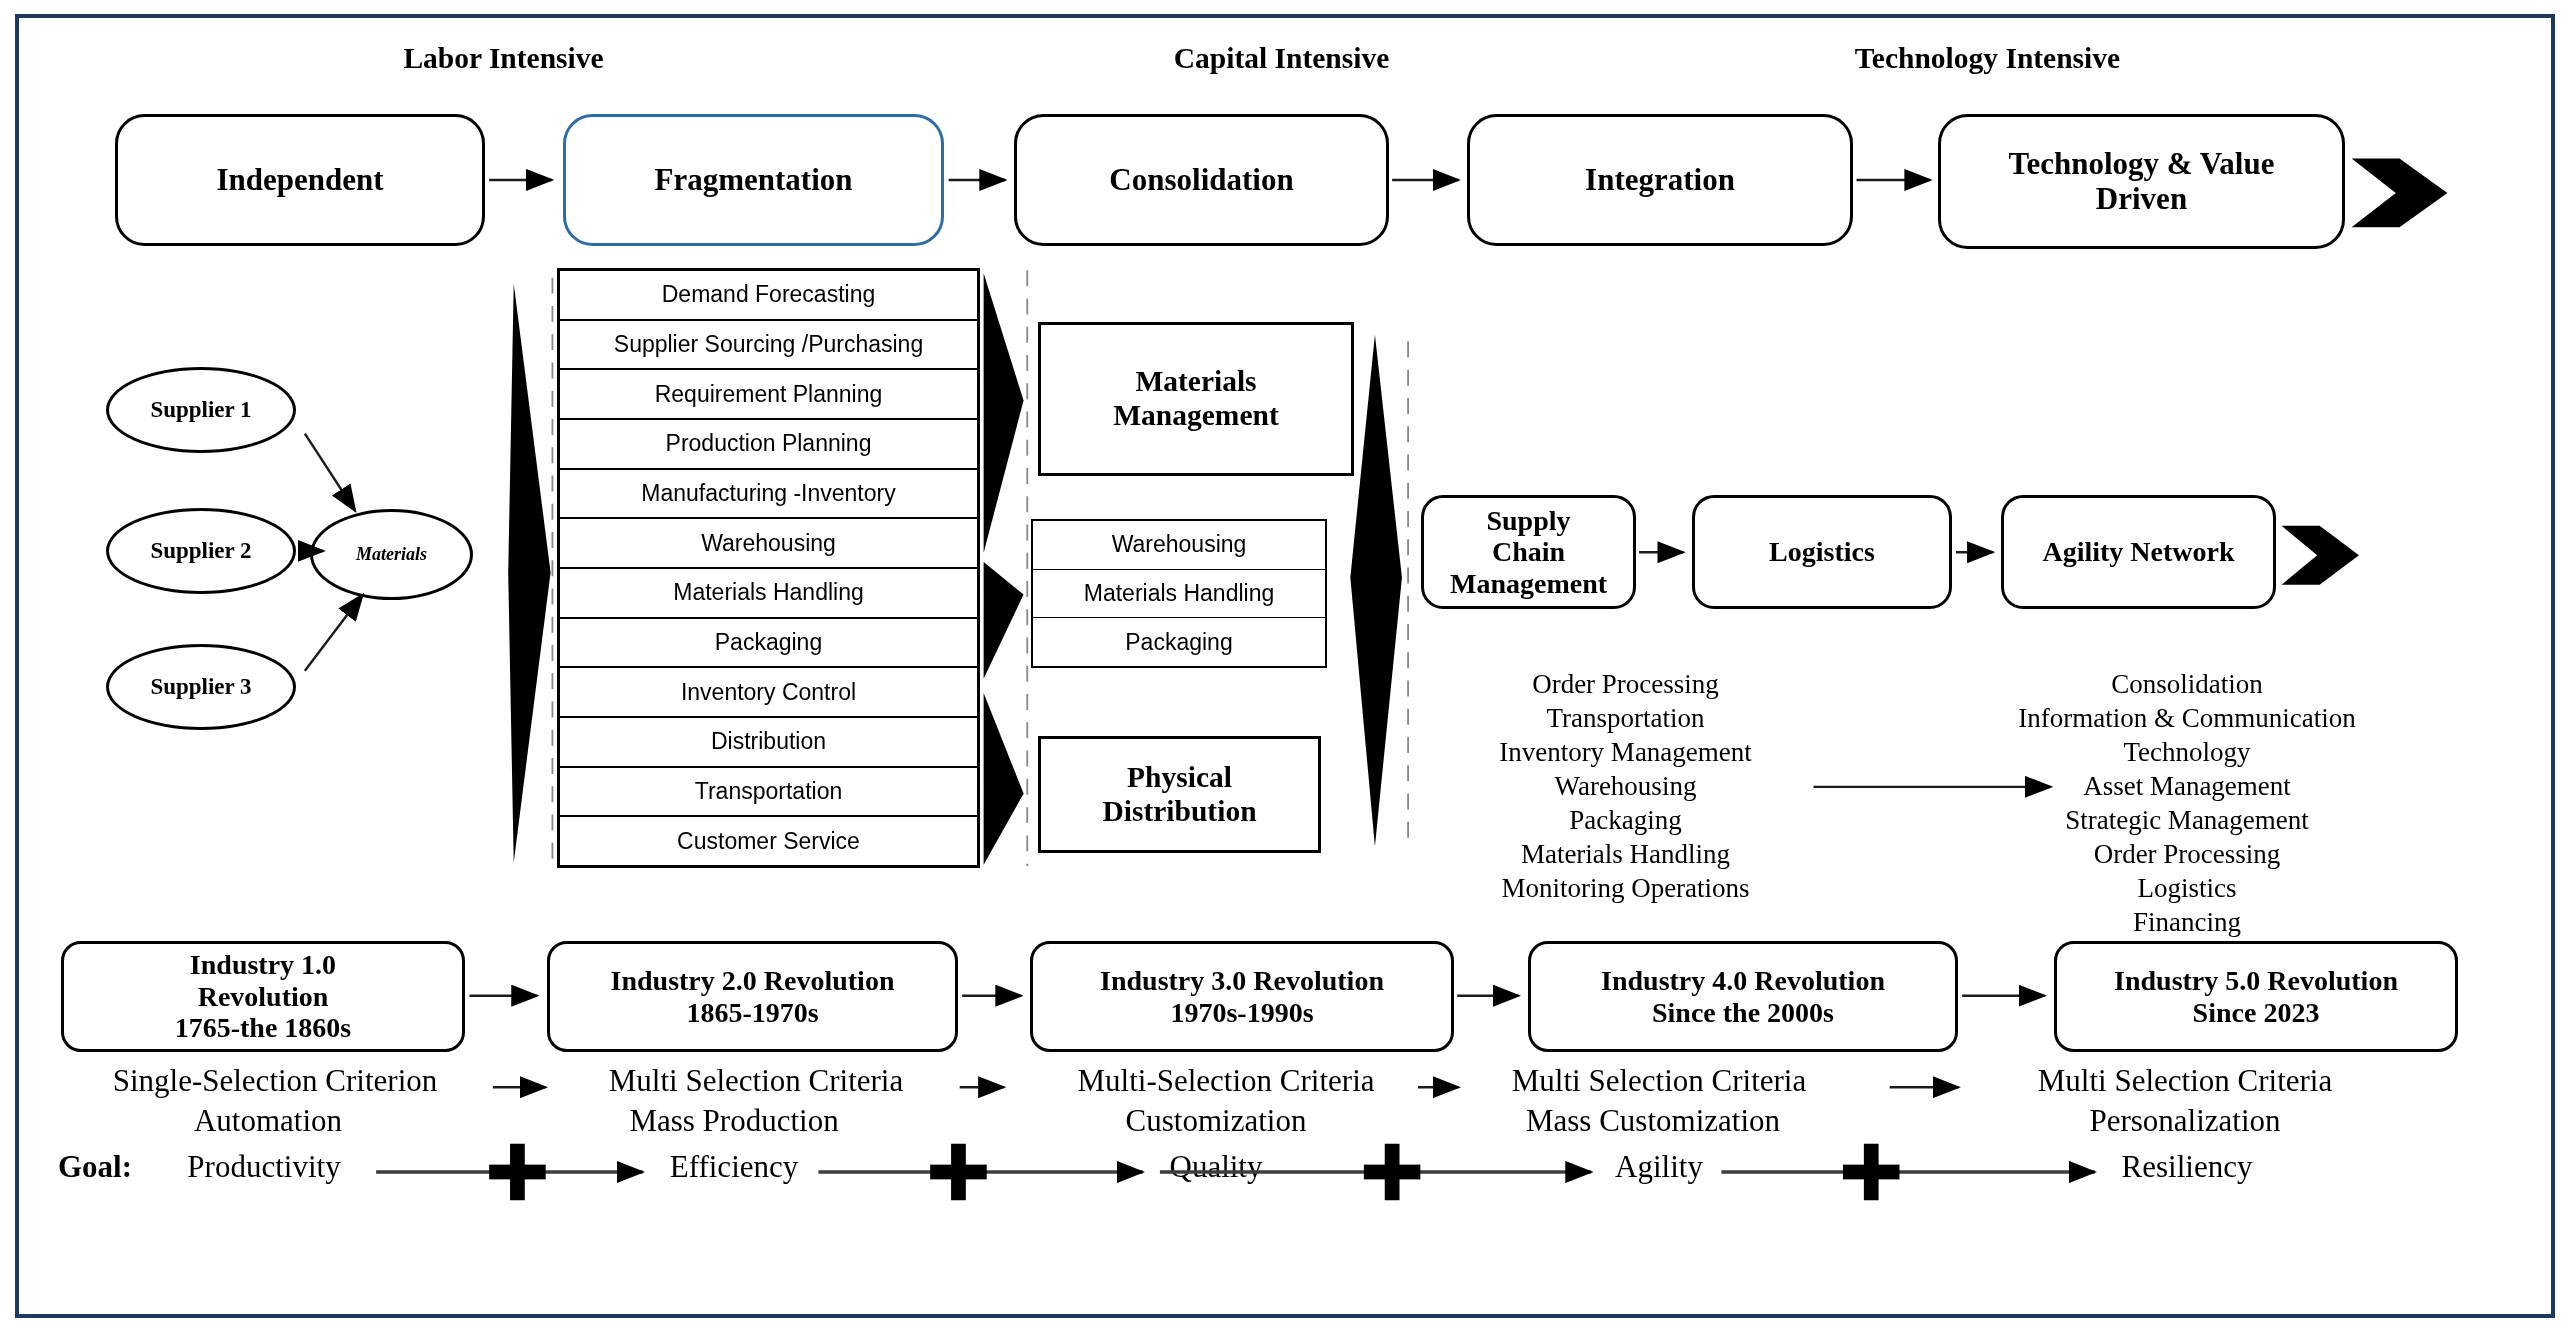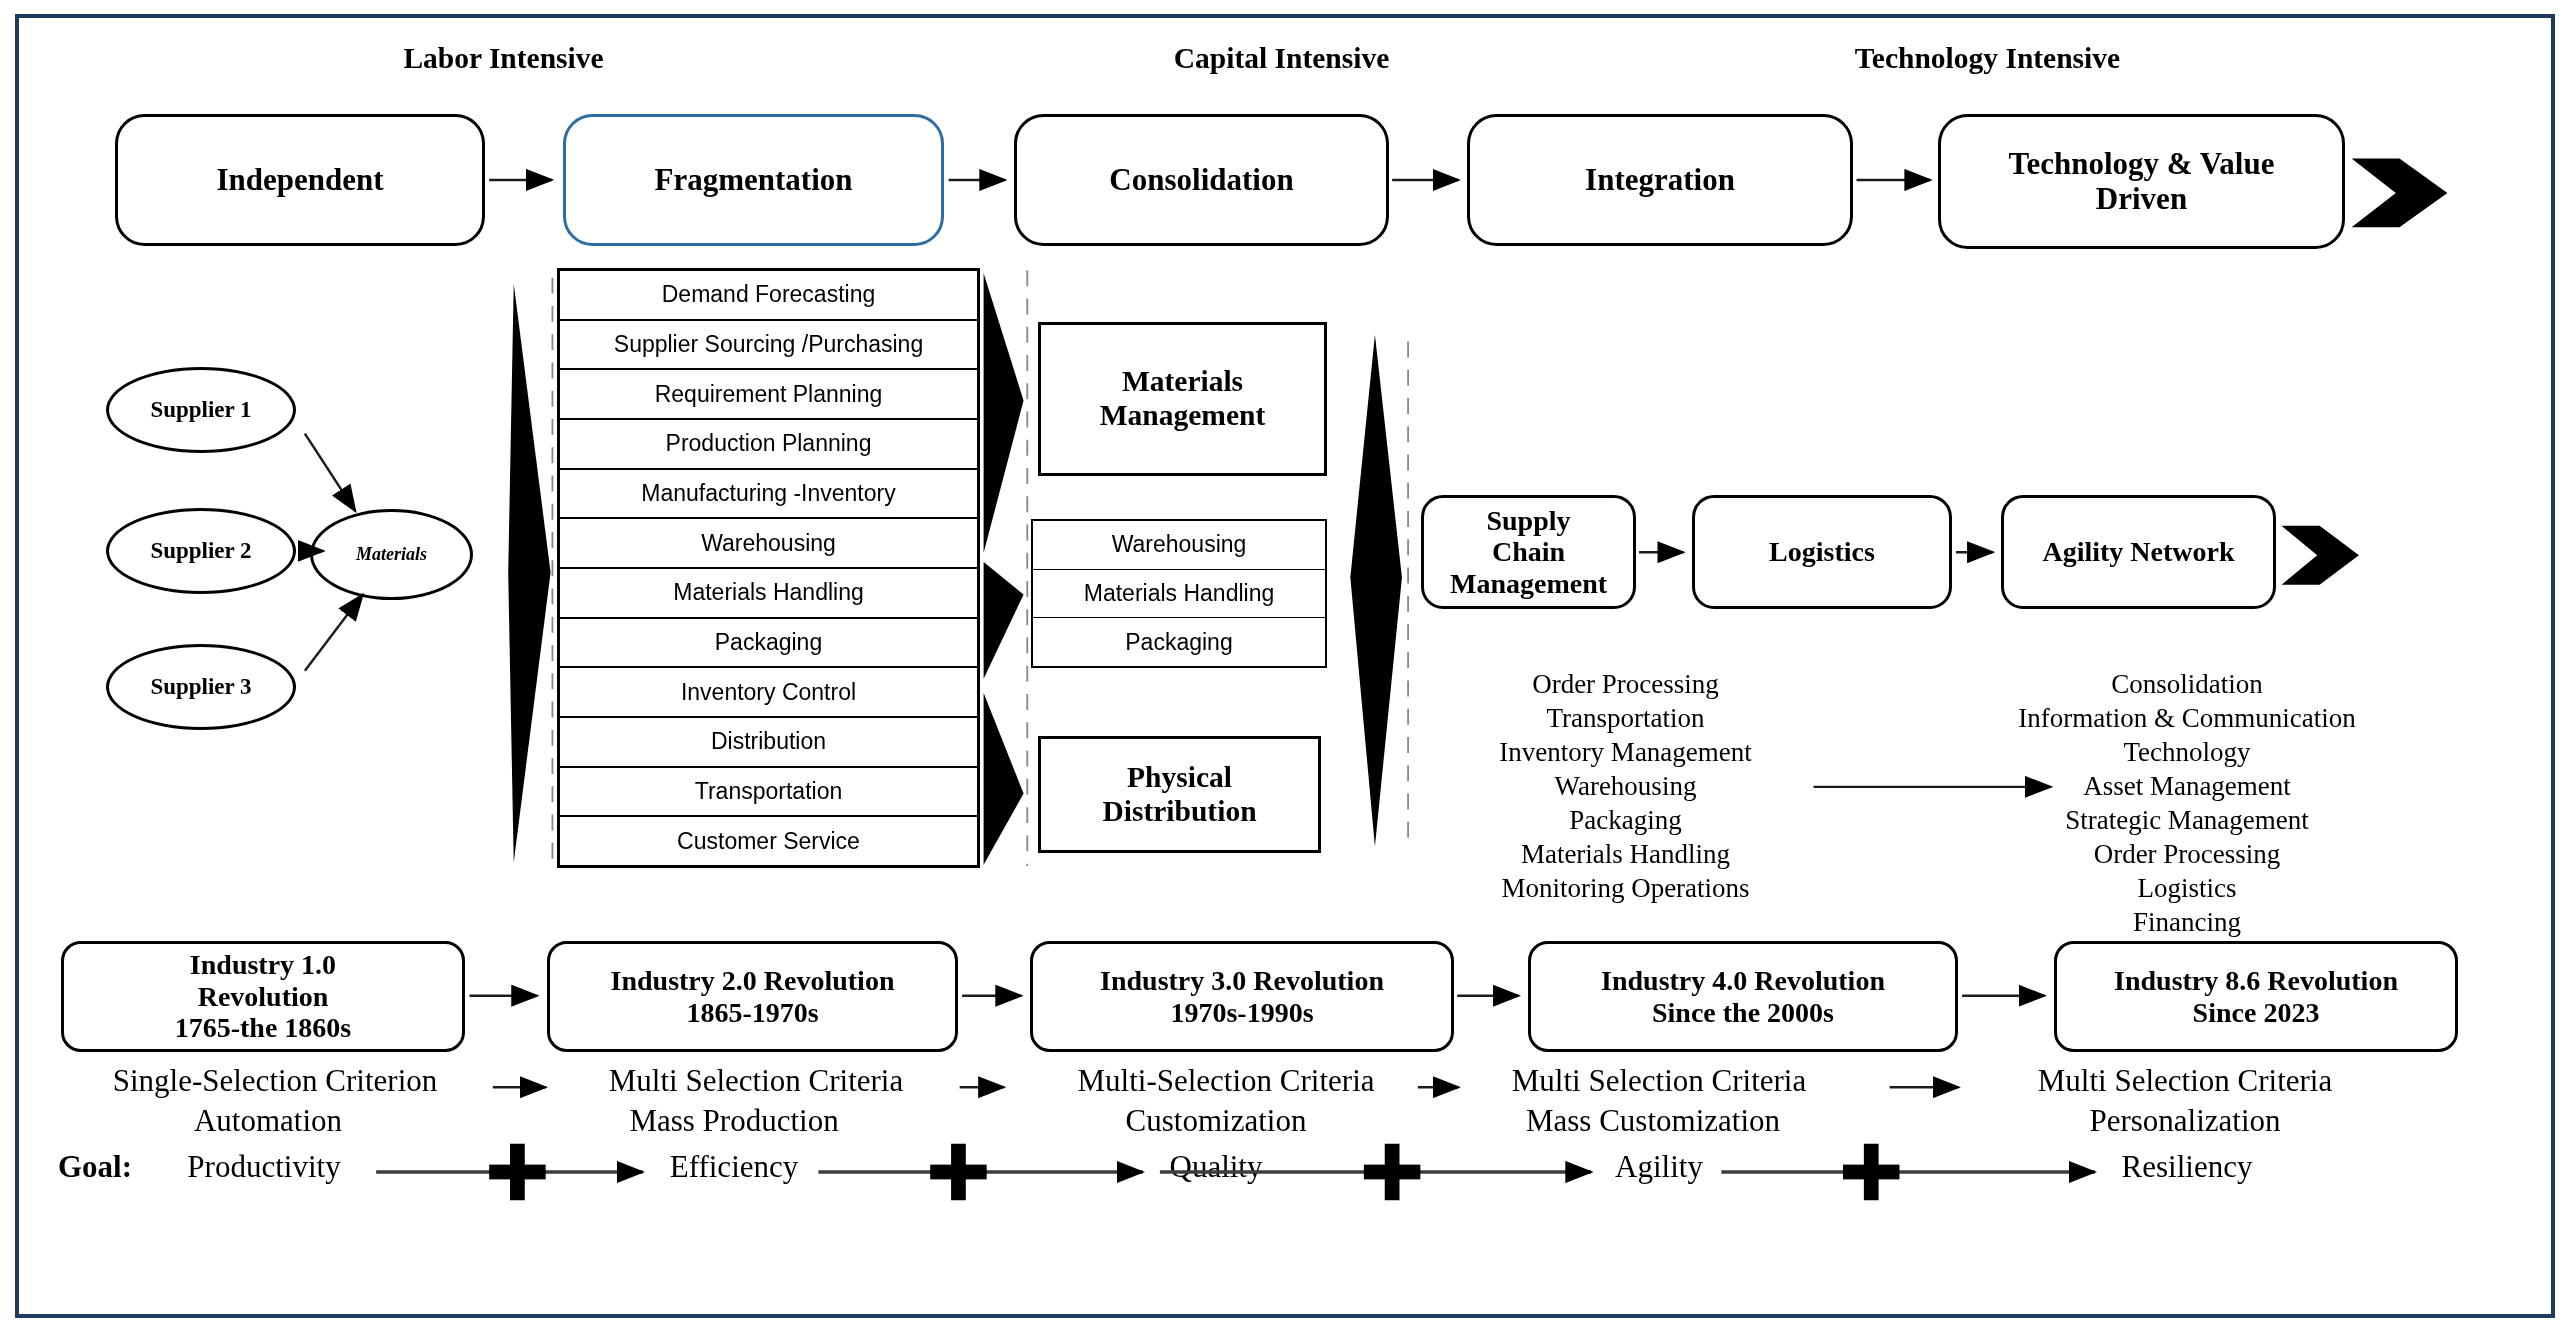--- a/index.html
+++ b/index.html
@@ -66,21 +66,21 @@
     <div class="trow">Manufacturing -Inventory</div>
     <div class="trow">Warehousing</div>
     <div class="trow">Materials Handling</div>
     <div class="trow">Packaging</div>
     <div class="trow">Inventory Control</div>
     <div class="trow">Distribution</div>
     <div class="trow">Transportation</div>
     <div class="trow">Customer Service</div>
   </div>
 
-  <div class="abs sqbox" style="left:1038px;top:322px;width:289px;height:154px;">Materials Management</div>
+  <div class="abs sqbox" style="left:1038px;top:322px;width:316px;height:154px;">Materials Management</div>
   <div class="abs tbl" style="left:1031px;top:519px;width:296px;height:149px;border-width:2.5px;">
     <div class="trow" style="border-bottom-width:1.8px;">Warehousing</div>
     <div class="trow" style="border-bottom-width:1.8px;">Materials Handling</div>
     <div class="trow">Packaging</div>
   </div>
   <div class="abs sqbox" style="left:1038px;top:736px;width:283px;height:117px;">Physical Distribution</div>
 
   <div class="abs rbox" style="left:1421px;top:495px;width:215px;height:114px;border-radius:22px;font-size:28px;">Supply Chain Management</div>
   <div class="abs rbox" style="left:1692px;top:495px;width:260px;height:114px;border-radius:22px;font-size:28px;">Logistics</div>
   <div class="abs rbox" style="left:2001px;top:495px;width:275px;height:114px;border-radius:22px;font-size:28px;">Agility Network</div>
@@ -117,21 +117,21 @@
   </div>
   <div class="abs rbox" style="left:1030px;top:941px;width:424px;height:111px;border-radius:19.7px;font-size:28px;flex-direction:column;">
     <div>Industry 3.0 Revolution</div>
     <div>1970s-1990s</div>
   </div>
   <div class="abs rbox" style="left:1528px;top:941px;width:430px;height:111px;border-radius:19.7px;font-size:28px;flex-direction:column;">
     <div>Industry 4.0 Revolution</div>
     <div>Since the 2000s</div>
   </div>
   <div class="abs rbox" style="left:2054px;top:941px;width:404px;height:111px;border-radius:19.7px;font-size:28px;flex-direction:column;">
-    <div>Industry 8.6 Revolution</div>
+    <div>Industry 5.0 Revolution</div>
     <div>Since 2023</div>
   </div>
 
   <div class="abs txt" style="left:60px;top:1064px;width:430px;">Single-Selection Criterion</div>
   <div class="abs txt" style="left:541px;top:1064px;width:430px;">Multi Selection Criteria</div>
   <div class="abs txt" style="left:1011px;top:1064px;width:430px;">Multi-Selection Criteria</div>
   <div class="abs txt" style="left:1444px;top:1064px;width:430px;">Multi Selection Criteria</div>
   <div class="abs txt" style="left:1970px;top:1064px;width:430px;">Multi Selection Criteria</div>
 
   <div class="abs txt" style="left:53px;top:1104px;width:430px;">Automation</div>

